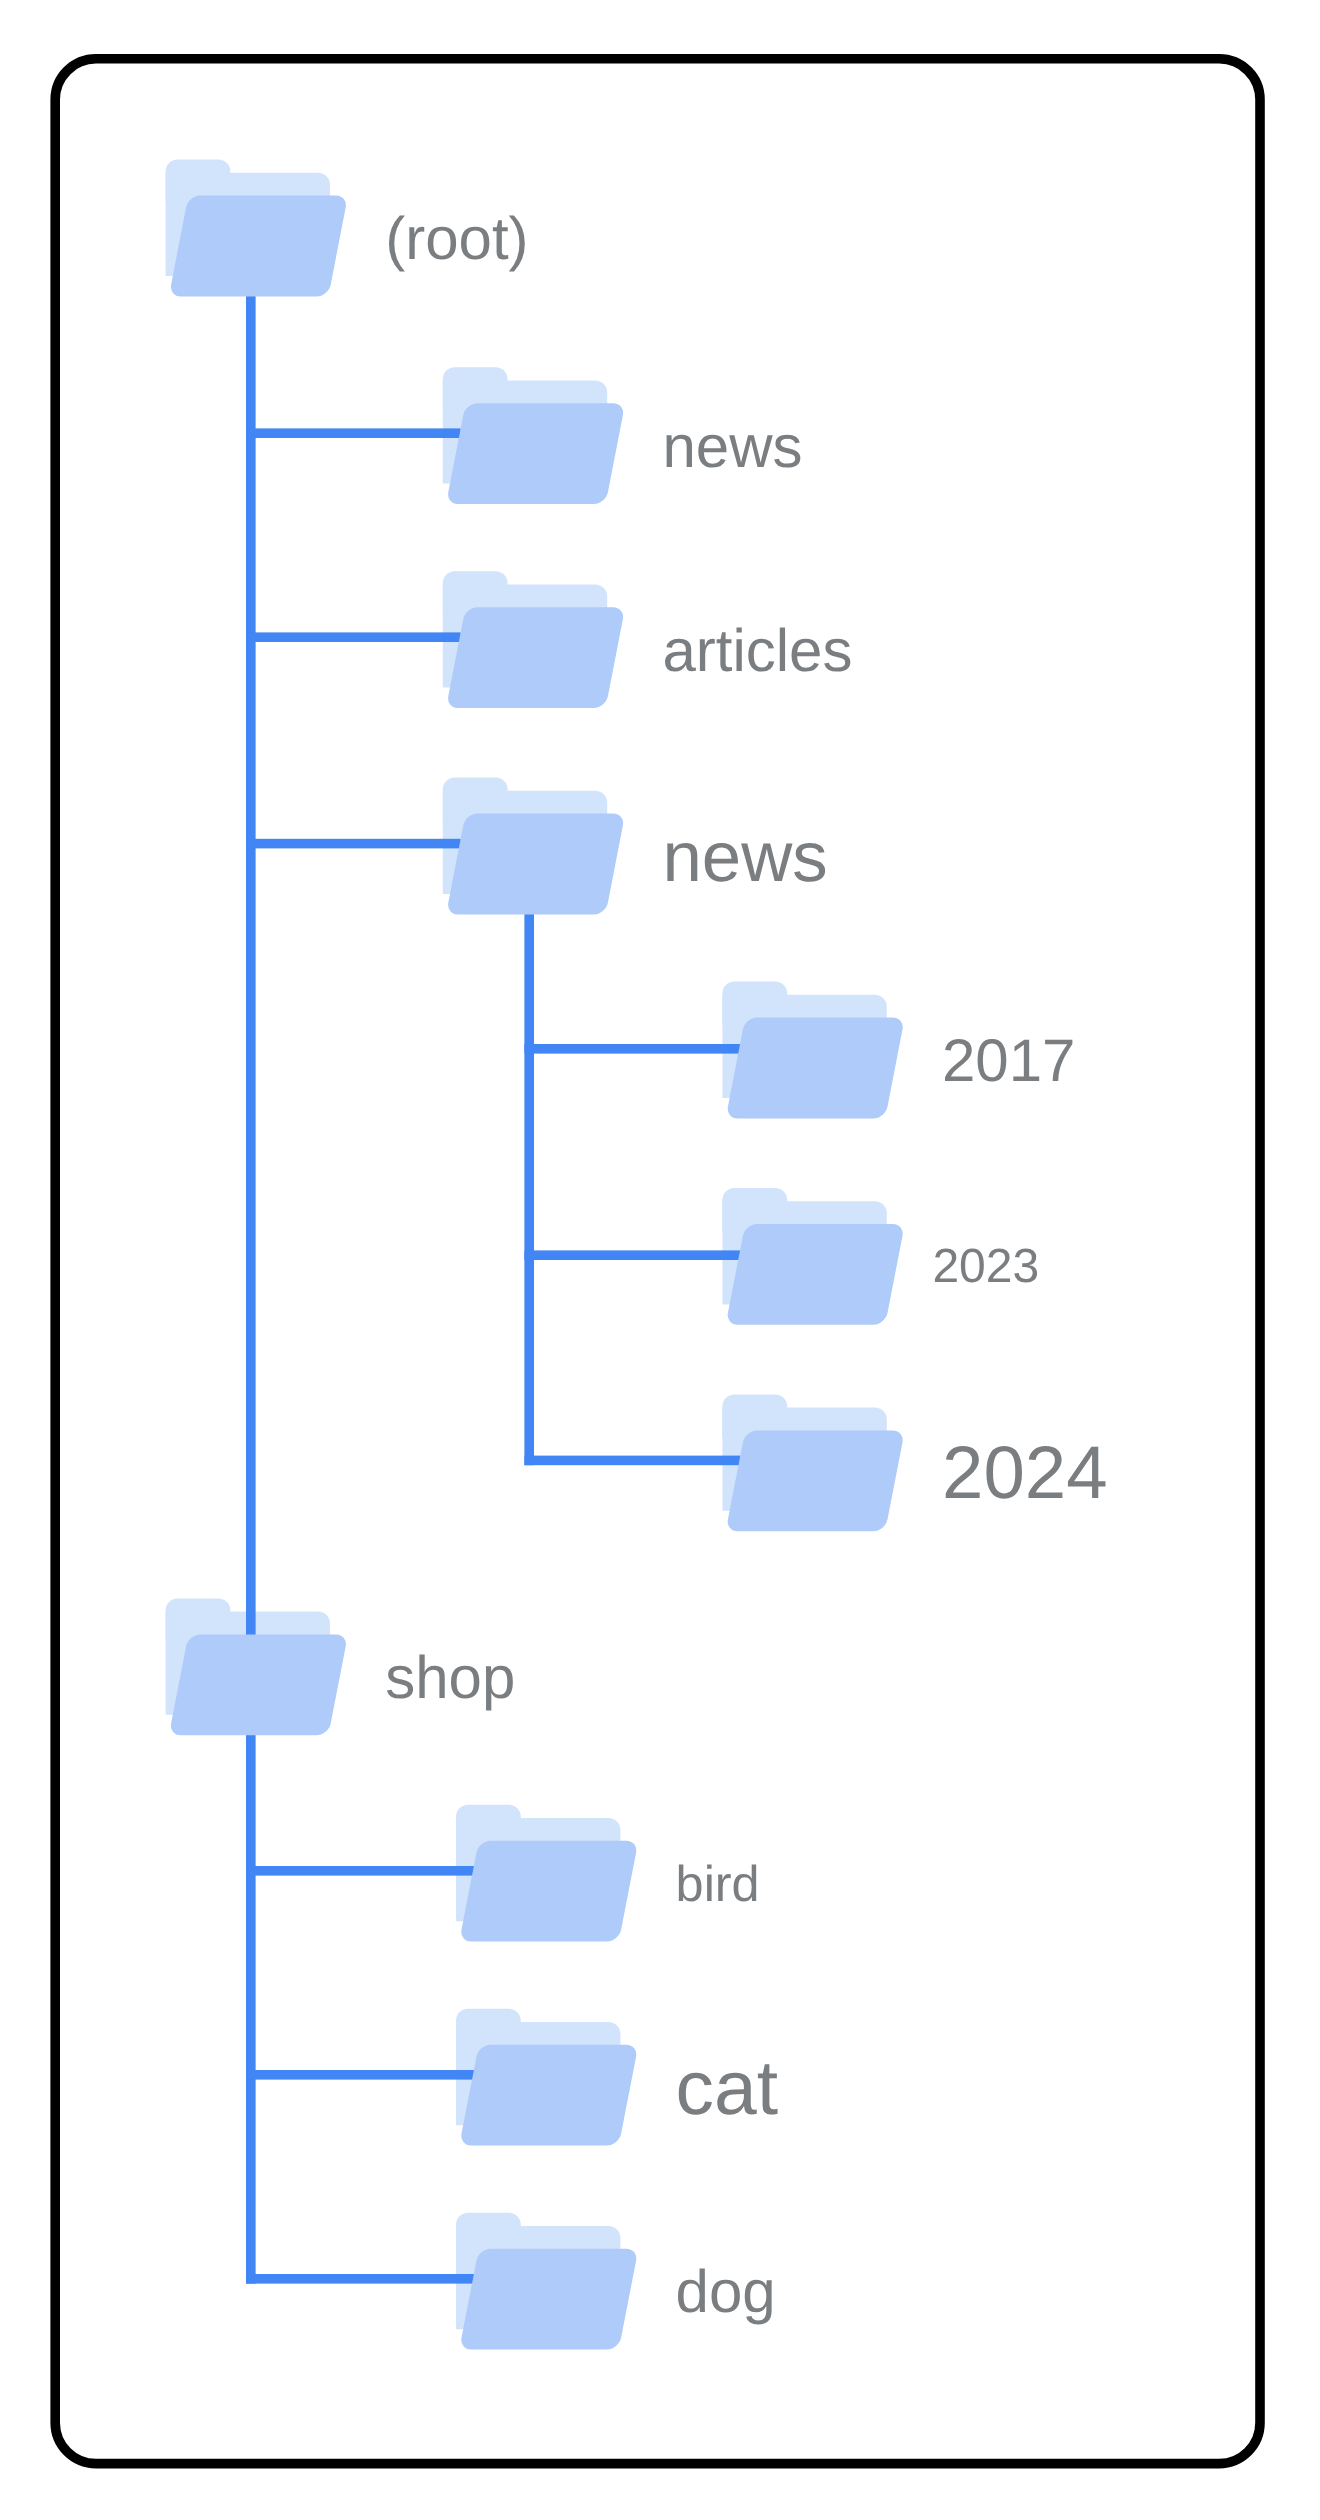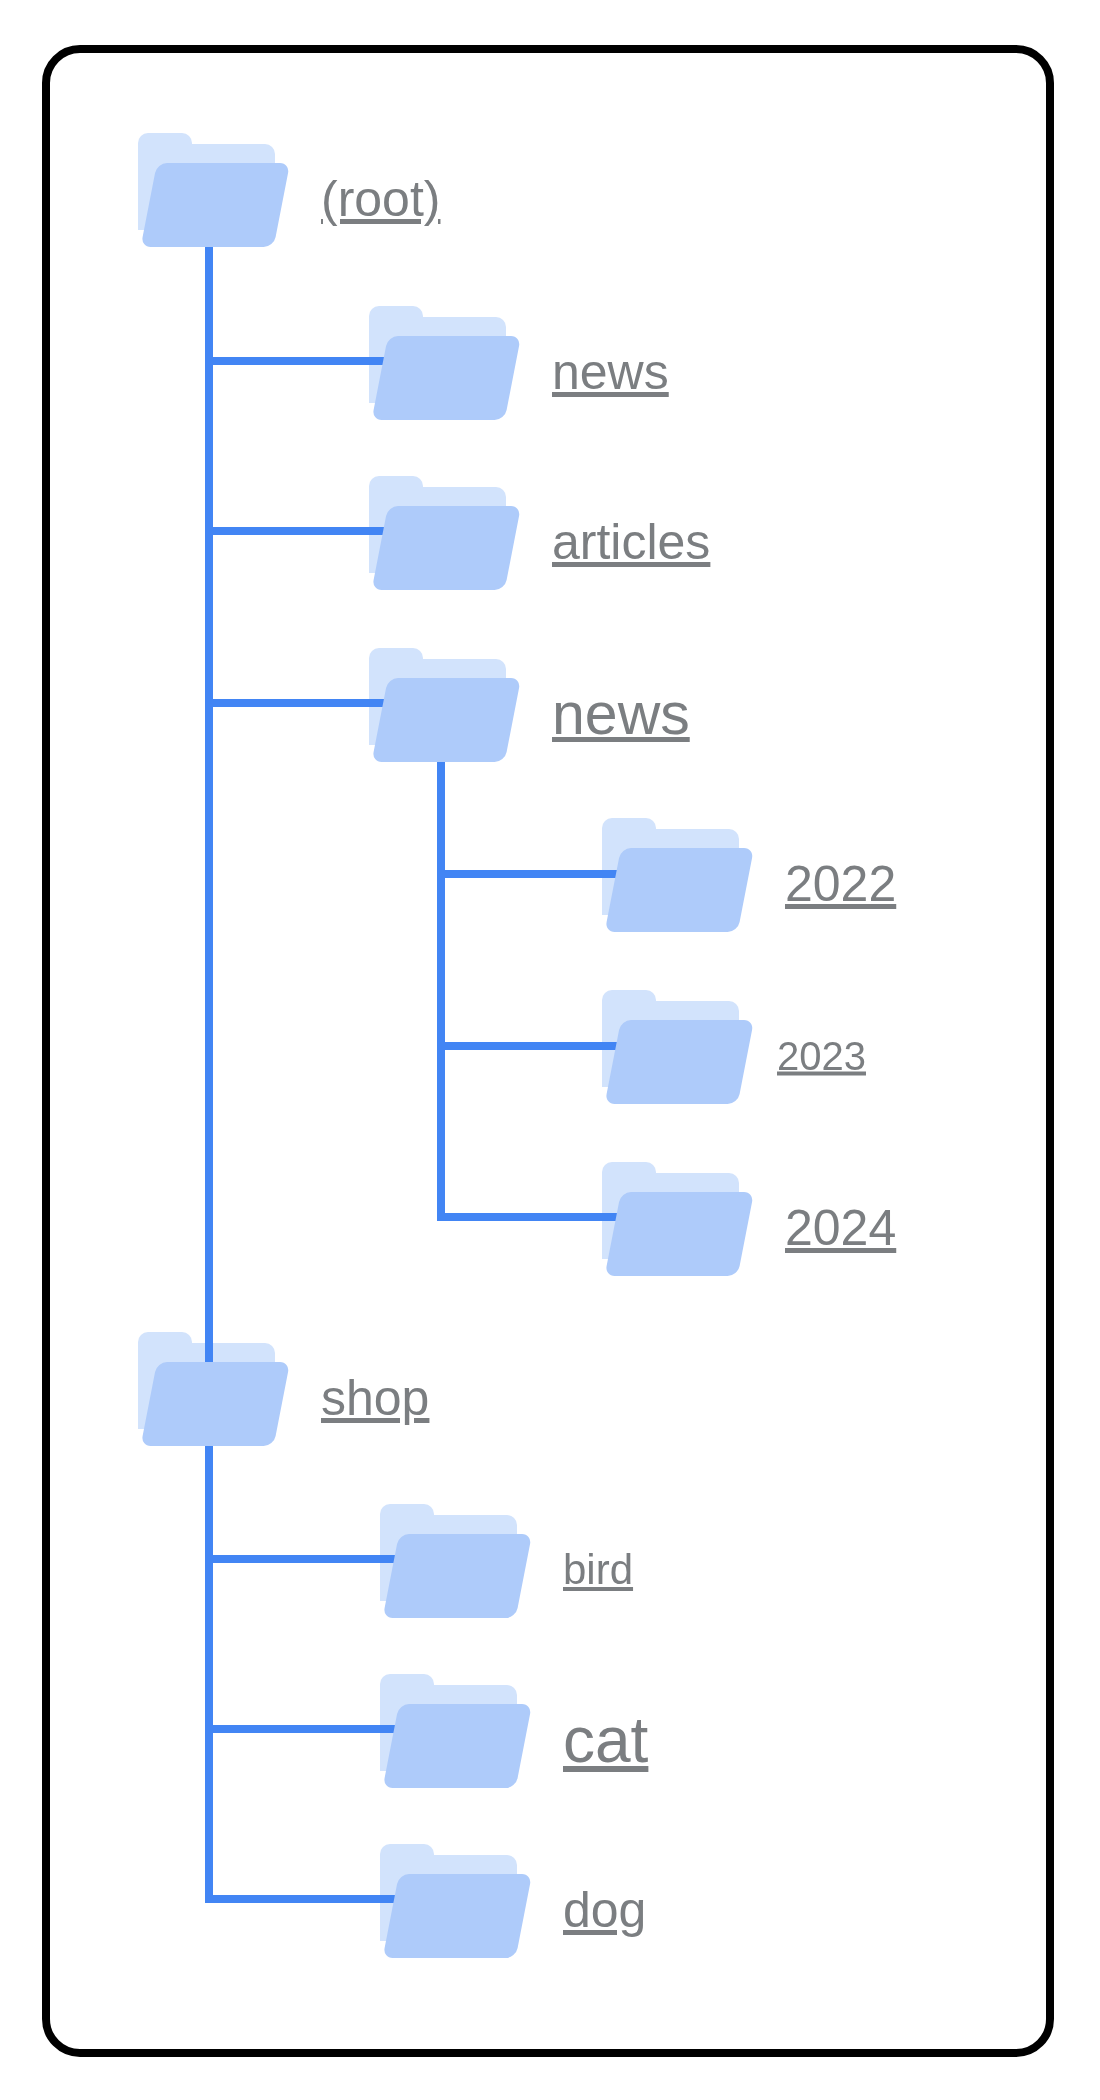--- a/index.html
+++ b/index.html
@@ -55,21 +55,20 @@
     transform-origin:0 0;
     z-index:3;
   }
   .label{
     position:absolute;
     transform:translateY(-50%);
     color:var(--label-text);
     white-space:nowrap;
     z-index:4;
     font-weight:400;
-    text-decoration:underline;
   }
 </style>
 </head>
 <body>
 
 <div class="canvas">
   <div class="frame" id="frame" style="left: 42px; top: 45px; width: 1012px; height: 2012px; border-width: 8px; border-radius: 38px;"></div>
   <div id="tree">
       <div class="vline" style="left: 205px; top: 240px; width: 8px; height: 1663px;"></div>
       <div class="vline" style="left: 437px; top: 756px; width: 8px; height: 465px;"></div>
@@ -104,33 +103,33 @@
         <div class="tab"></div>
         <div class="sheet"></div>
         <div class="front"></div>
       </div>
       <div class="label" style="left: 552px; top: 714px; font-size: 59px;">news</div>
       <div class="folder" style="left: 602px; top: 818px; width: 155px; height: 114px;">
         <div class="tab"></div>
         <div class="sheet"></div>
         <div class="front"></div>
       </div>
-      <div class="label" style="left: 785px; top: 884px; font-size: 50px;">2022</div>
+      <div class="label" style="left: 785px; top: 884px; font-size: 50px;">2017</div>
       <div class="folder" style="left: 602px; top: 990px; width: 155px; height: 114px;">
         <div class="tab"></div>
         <div class="sheet"></div>
         <div class="front"></div>
       </div>
       <div class="label" style="left: 777px; top: 1056px; font-size: 40px;">2023</div>
       <div class="folder" style="left: 602px; top: 1162px; width: 155px; height: 114px;">
         <div class="tab"></div>
         <div class="sheet"></div>
         <div class="front"></div>
       </div>
-      <div class="label" style="left: 785px; top: 1228px; font-size: 50px; text-align: right;">2024</div>
+      <div class="label" style="left: 785px; top: 1228px; font-size: 62px; text-align: right;">2024</div>
       <div class="folder" style="left: 138px; top: 1332px; width: 155px; height: 114px;">
         <div class="tab"></div>
         <div class="sheet"></div>
         <div class="front"></div>
       </div>
       <div class="label" style="left: 321px; top: 1398px; font-size: 50px;">shop</div>
       <div class="folder" style="left: 380px; top: 1504px; width: 155px; height: 114px;">
         <div class="tab"></div>
         <div class="sheet"></div>
         <div class="front"></div>

